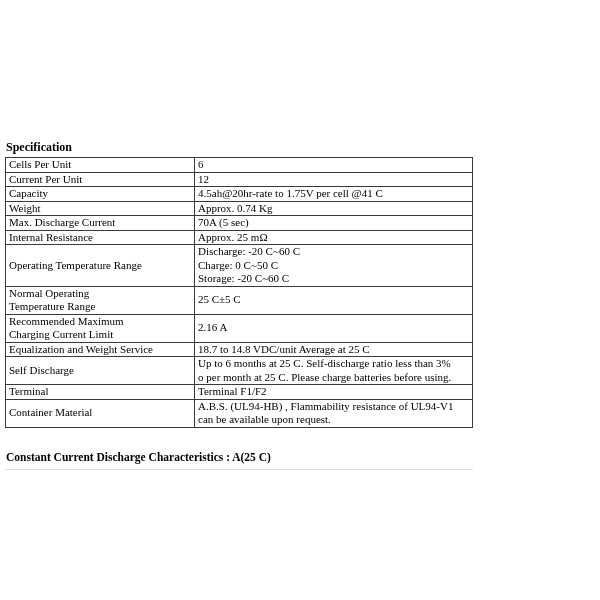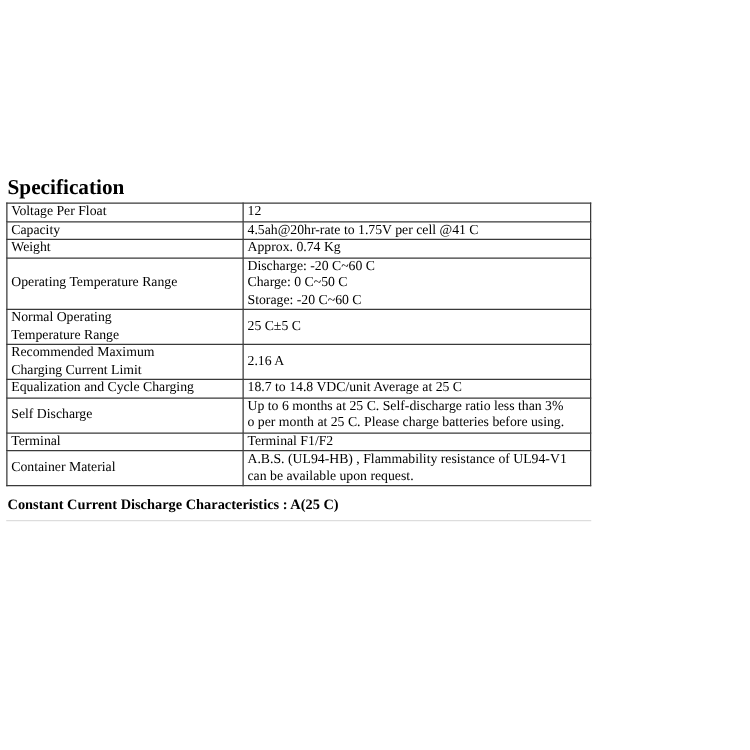--- a/index.html
+++ b/index.html
@@ -12,21 +12,21 @@
     color: #000000;
     position: relative;
   }
   .doc {
     position: absolute;
     top: 140px;
     left: 5px;
     width: 468px;
   }
   .doc-title {
-    font-size: 17px;
+    font-size: 12px;
     font-weight: bold;
     margin: 0 0 2px 1px;
   }
   table.spec-table {
     border-collapse: collapse;
     width: 100%;
     font-size: 11px;
     table-layout: fixed;
   }
   table.spec-table td {
@@ -34,68 +34,80 @@
     padding: 0px 3px;
     vertical-align: middle;
     white-space: pre-line;
     line-height: 13.5px;
     overflow: hidden;
   }
   td.label-cell { width: 182px; }
   .footer-heading {
     font-size: 11.5px;
     font-weight: bold;
-    margin: 9px 0 0 1px;
+    margin: 23px 0 0 1px;
   }
   .faint-rule {
     margin-top: 6px;
     width: 100%;
     border-top: 1px solid #dddddd;
     height: 0;
   }
 </style>
 </head>
 <body>
 
 <div class="doc">
 
   <div class="doc-title">Specification</div>
 
   <table class="spec-table">
     <tbody>
       <tr>
-        <td class="label-cell">Voltage Per Float</td>
+        <td class="label-cell">Cells Per Unit</td>
+        <td>6</td>
+      </tr>
+      <tr>
+        <td class="label-cell">Current Per Unit</td>
         <td>12</td>
       </tr>
       <tr>
         <td class="label-cell">Capacity</td>
         <td>4.5ah@20hr-rate to 1.75V per cell @41 C</td>
       </tr>
       <tr>
         <td class="label-cell">Weight</td>
         <td>Approx. 0.74 Kg</td>
+      </tr>
+      <tr>
+        <td class="label-cell">Max. Discharge Current</td>
+        <td>70A (5 sec)</td>
+      </tr>
+      <tr>
+        <td class="label-cell">Internal Resistance</td>
+        <td>Approx. 25 mΩ</td>
       </tr>
       <tr>
         <td class="label-cell">Operating Temperature Range</td>
         <td>Discharge: -20 C~60 C
 Charge: 0 C~50 C
 Storage: -20 C~60 C</td>
       </tr>
       <tr>
         <td class="label-cell">Normal Operating
 Temperature Range</td>
         <td>25 C±5 C</td>
       </tr>
       <tr>
         <td class="label-cell">Recommended Maximum
 Charging Current Limit</td>
         <td>2.16 A</td>
       </tr>
       <tr>
-        <td class="label-cell">Equalization and Cycle Charging</td>
+        <td class="label-cell">Equalization and Weight Service</td>
         <td>18.7 to 14.8 VDC/unit Average at 25 C</td>
       </tr>
       <tr>
         <td class="label-cell">Self Discharge</td>
         <td>Up to 6 months at 25 C. Self-discharge ratio less than 3%
 o per month at 25 C. Please charge batteries before using.</td>
       </tr>
       <tr>
         <td class="label-cell">Terminal</td>
         <td>Terminal F1/F2</td>

